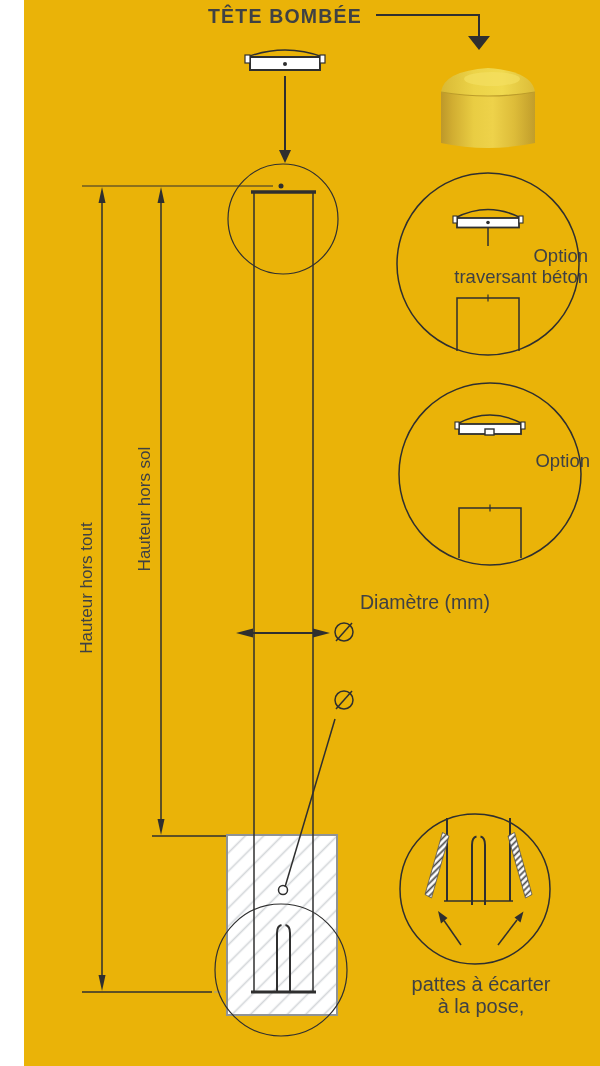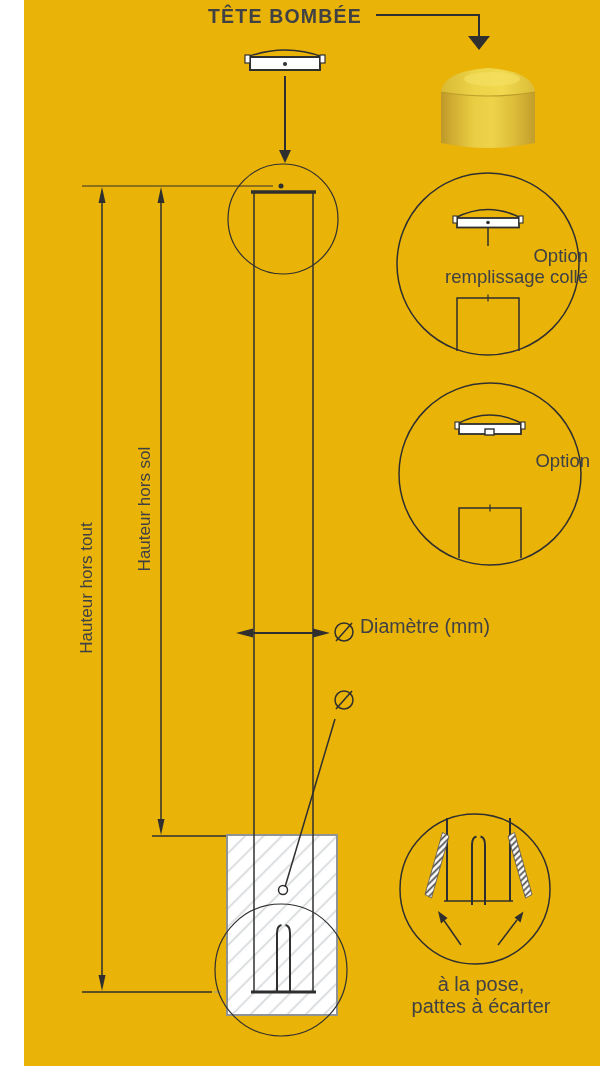--- a/index.html
+++ b/index.html
@@ -8,21 +8,21 @@
   }
   html,body{margin:0;padding:0;background:#ffffff;}
   .stage{
     position:relative;width:600px;height:1066px;background:#eab308;overflow:hidden;
     font-family:"Liberation Sans", sans-serif;color:var(--text);margin-left:24px;
   }
   .stage svg.artwork{position:absolute;left:0;top:0;}
   .lbl{position:absolute;white-space:nowrap;color:var(--text);}
   .title{left:111px;top:5px;width:300px;text-align:center;font-size:19.5px;font-weight:600;letter-spacing:1.2px;}
   .dim-label{font-size:19.5px;font-weight:500;}
-  .diam{left:336px;top:615px;}
+  .diam{left:336px;top:591px;}
   .hole{left:338px;top:689px;}
   .vlabel{position:absolute;width:300px;height:22px;text-align:center;font-size:17px;font-weight:500;
           transform:rotate(-90deg);transform-origin:center;}
   .v-tout{left:-86px;top:577px;}
   .v-sol{left:-28px;top:498px;}
   .option-text{position:absolute;width:200px;text-align:right;font-size:18.5px;font-weight:500;line-height:21px;}
   .opt1{left:364px;top:245px;}
   .opt2{left:366px;top:450px;}
   .caption{position:absolute;left:351px;top:974px;width:212px;text-align:center;font-size:20px;font-weight:500;line-height:21.5px;}
   
@@ -196,25 +196,25 @@
 
   <div class="lbl title">TÊTE BOMBÉE</div>
 
   <div class="lbl vlabel v-tout">Hauteur hors tout</div>
   <div class="lbl vlabel v-sol">Hauteur hors sol</div>
 
   <div class="lbl dim-label diam">Diamètre (mm)</div>
 
   <div class="option-text opt1">
     <div>Option</div>
-    <div>remplissage collé</div>
+    <div>traversant béton</div>
   </div>
 
   <div class="option-text opt2">
     <div>Option</div>
   </div>
 
   <div class="caption">
+    <div>pattes à écarter</div>
     <div>à la pose,</div>
-    <div>pattes à écarter</div>
   </div>
 
 </div>
 
 </body></html>

